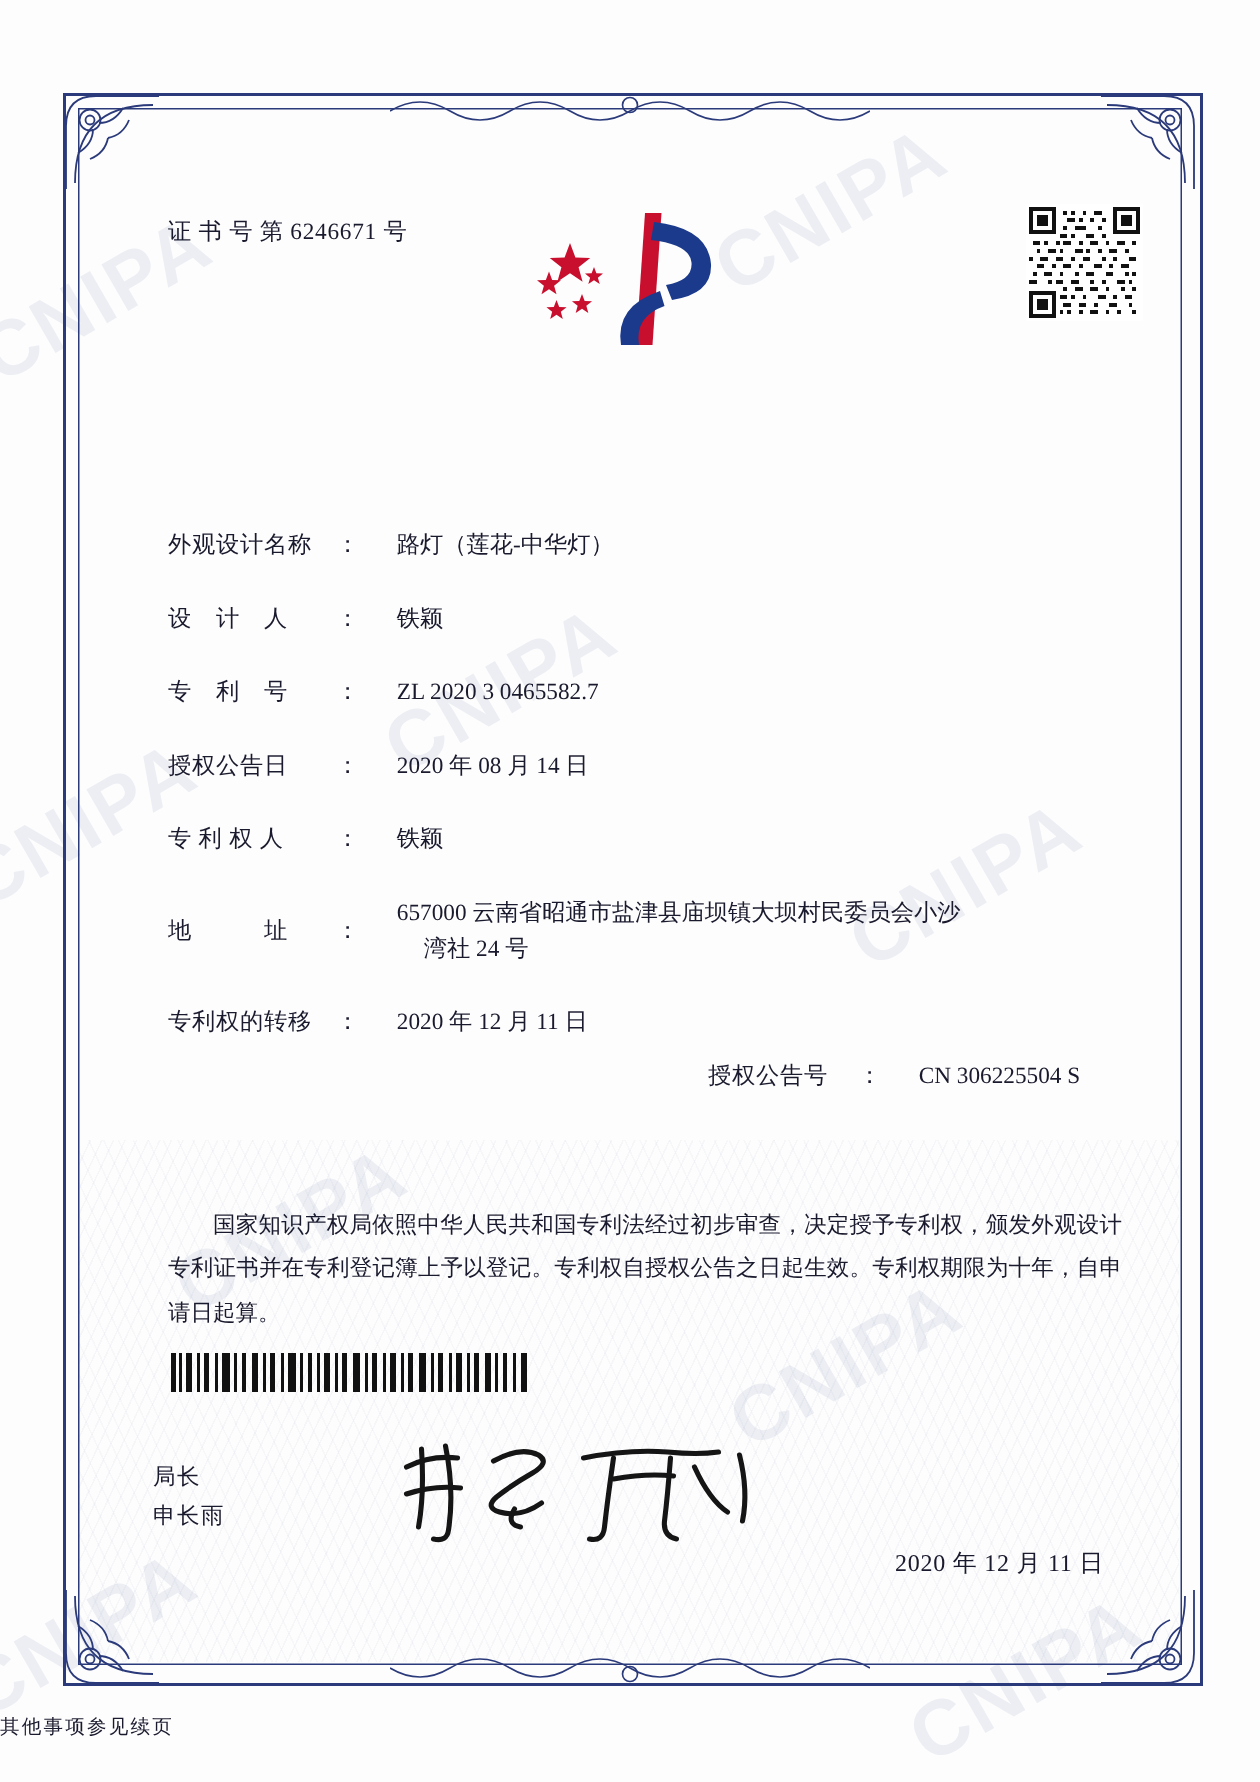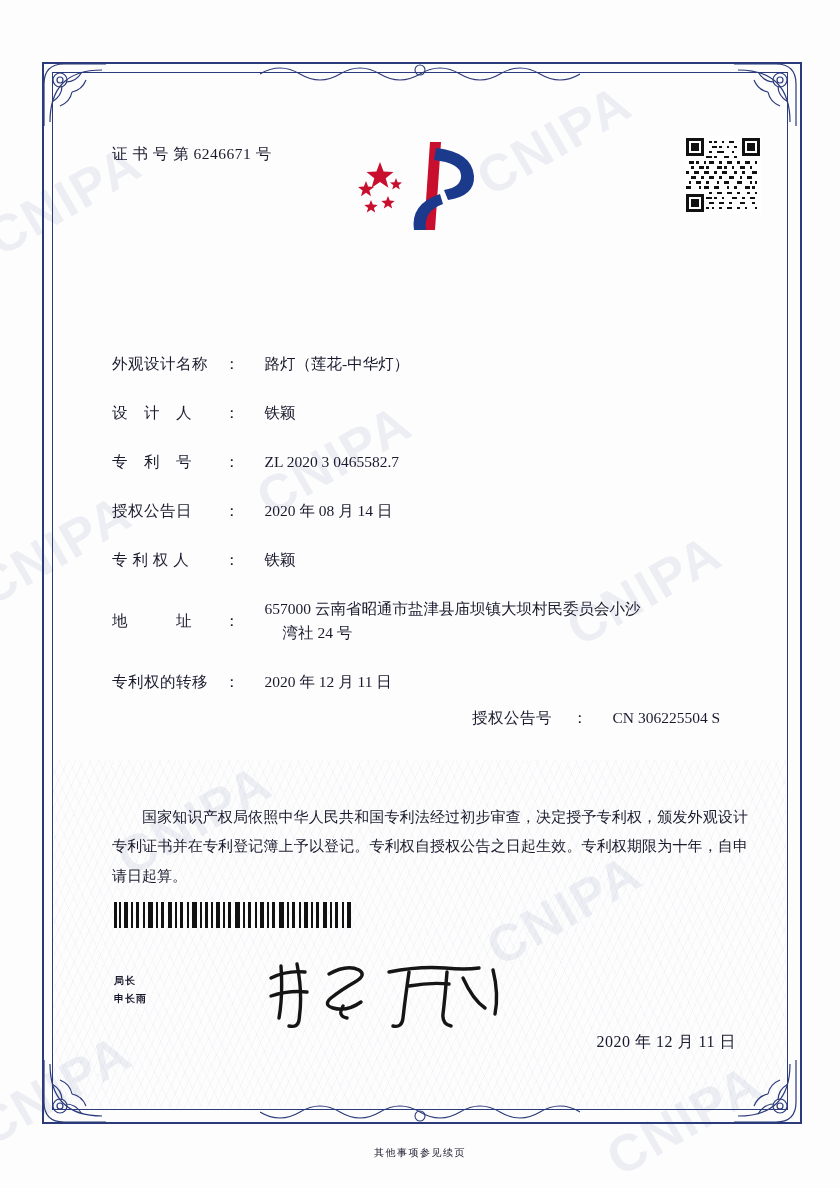--- a/index.html
+++ b/index.html
@@ -165,25 +165,25 @@
     position: absolute;
     left: 62px;
     top: 830px;
     height: 26px;
     width: 240px;
   }
   .barcode svg { width: 100%; height: 100%; display: block; }
 
   .signer {
     position: absolute;
-    left: 62px;
+    left: 50px;
     top: 900px;
-    font-size: 10px;
+    font-size: 15px;
     line-height: 1.75;
-    font-weight: bold;
+    font-weight: normal;
     letter-spacing: 1px;
   }
 
   .signature {
     position: absolute;
     left: 205px;
     top: 880px;
     width: 260px;
     height: 80px;
   }
@@ -203,22 +203,21 @@
     bottom: 16px;
     text-align: center;
     font-size: 14px;
     letter-spacing: 1px;
   }
 
   .footer-note {
     position: absolute;
     left: 0; right: 0;
     bottom: 28px;
-    text-align: center;
-    font-size: 10px;
+    font-size: 13px;
     letter-spacing: 1.5px;
     z-index: 3;
     font-family: Liberation Serif, serif;
   }
 
   .texture {
     position: absolute;
     left: 52px; top: 760px;
     width: 734px; height: 348px;
     z-index: 1;

